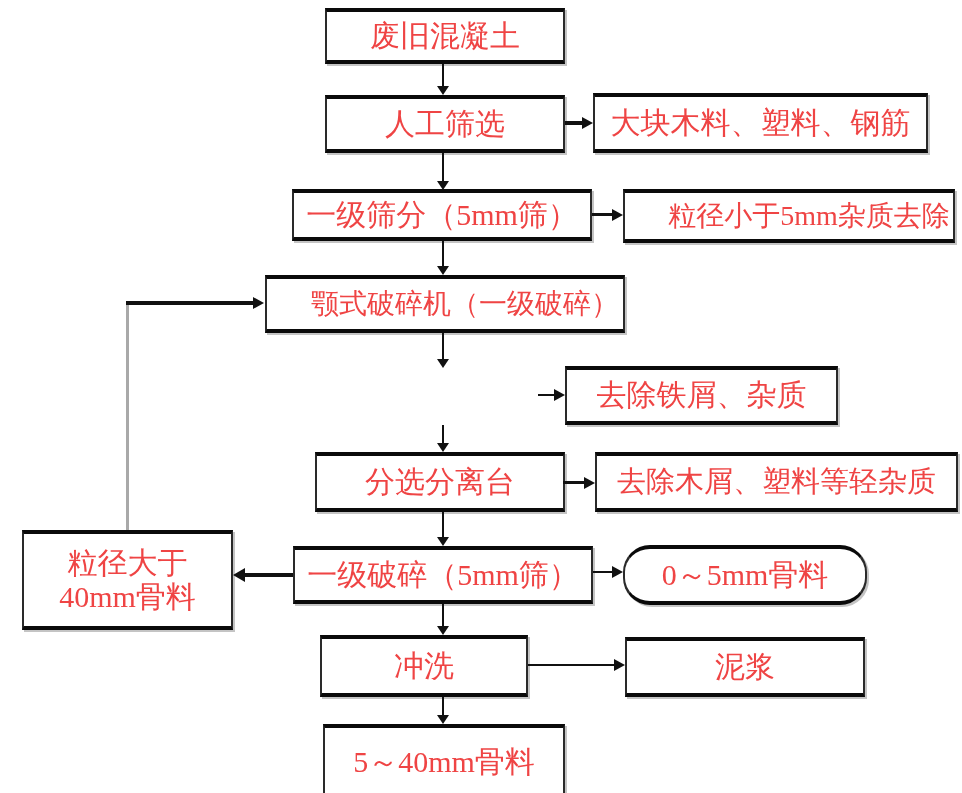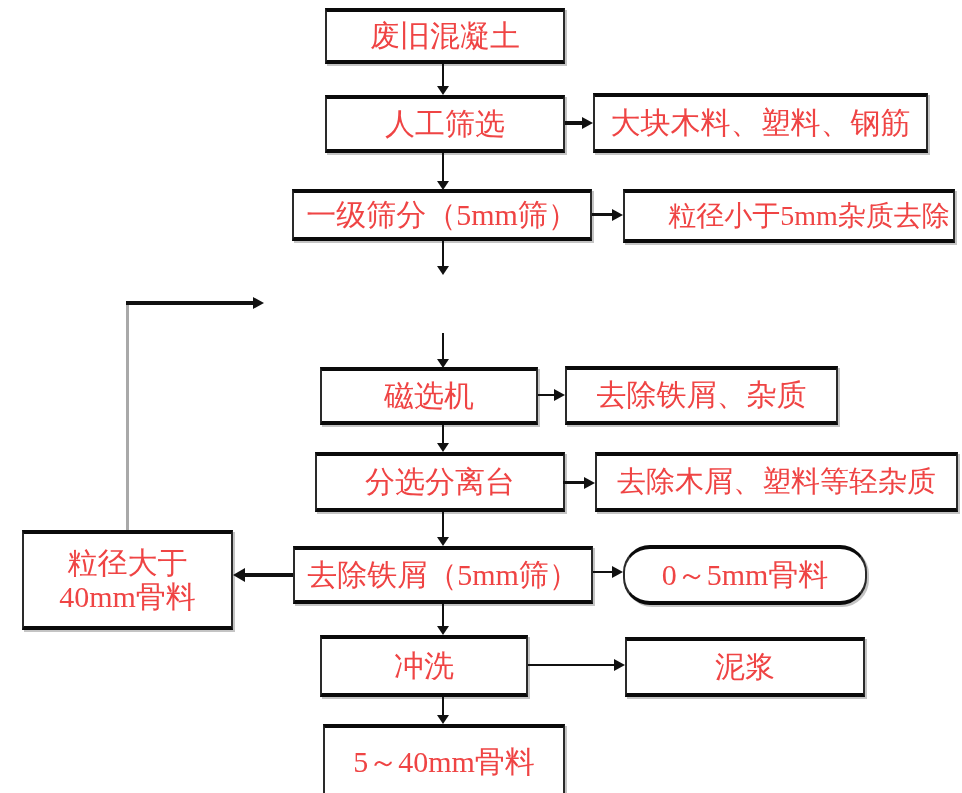--- a/index.html
+++ b/index.html
@@ -67,23 +67,23 @@
   }
 </style>
 </head>
 <body>
 
 <div id="canvas">
 
   <div class="box" style="left:325px; top:8px;   width:240px; height:56px;">废旧混凝土</div>
   <div class="box" style="left:325px; top:95px;  width:240px; height:58px;">人工筛选</div>
   <div class="box" style="left:292px; top:189px; width:300px; height:52px;">一级筛分（5mm筛）</div>
-  <div class="box" style="left:320px; top:367px; width:218px; height:58px;">磁选机</div>
+  <div class="box fs28" style="left:265px; top:275px; width:360px; height:58px;">颚式破碎机（一级破碎）</div>
   <div class="box" style="left:315px; top:452px; width:250px; height:60px;text-align:center;">分选分离台</div>
-  <div class="box" style="left:293px; top:546px; width:300px; height:58px;">去除铁屑（5mm筛）</div>
+  <div class="box" style="left:293px; top:546px; width:300px; height:58px;">一级破碎（5mm筛）</div>
   <div class="box" style="left:320px; top:635px; width:208px; height:62px;">冲洗</div>
   <div class="box" style="left:323px; top:724px; width:242px; height:76px;">5～40mm骨料</div>
 
   <div class="box" style="left:593px; top:93px;  width:335px; height:60px;text-align:right;">大块木料、塑料、钢筋</div>
   <div class="box fs28" style="left:623px; top:189px; width:332px; height:54px;">粒径小于5mm杂质去除</div>
   <div class="box" style="left:565px; top:366px; width:273px; height:59px;">去除铁屑、杂质</div>
   <div class="box fs29" style="left:595px; top:452px; width:363px; height:60px;">去除木屑、塑料等轻杂质</div>
   <div class="box" style="left:623px; top:545px; width:244px; height:60px;border-radius:27px;">0～5mm骨料</div>
   <div class="box" style="left:625px; top:637px; width:240px; height:60px;">泥浆</div>
 

